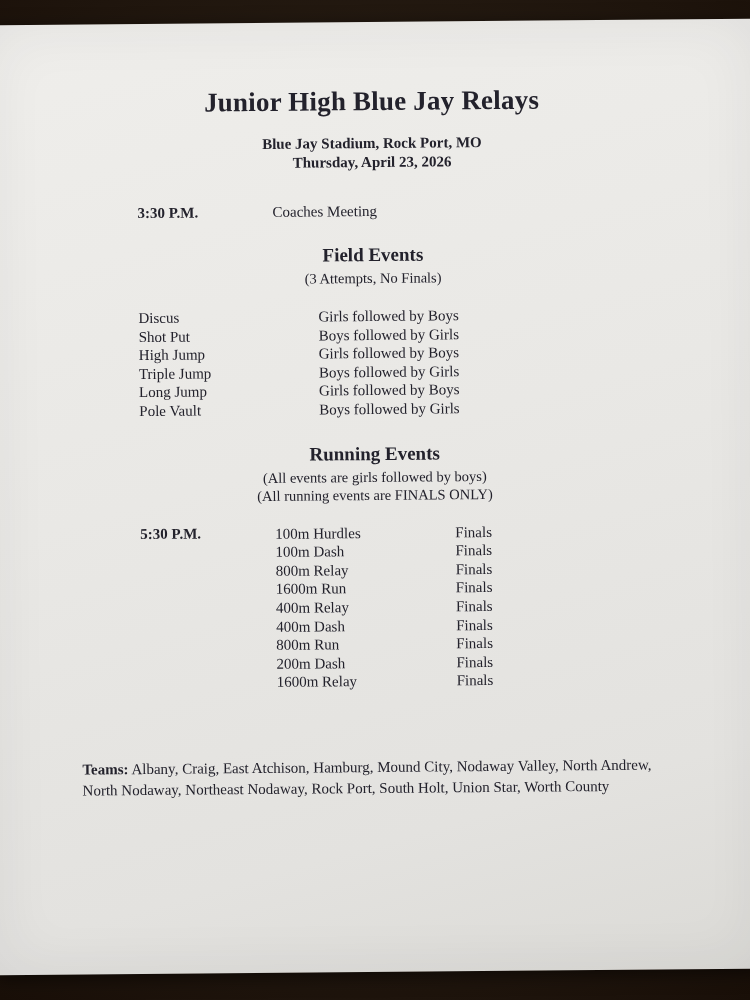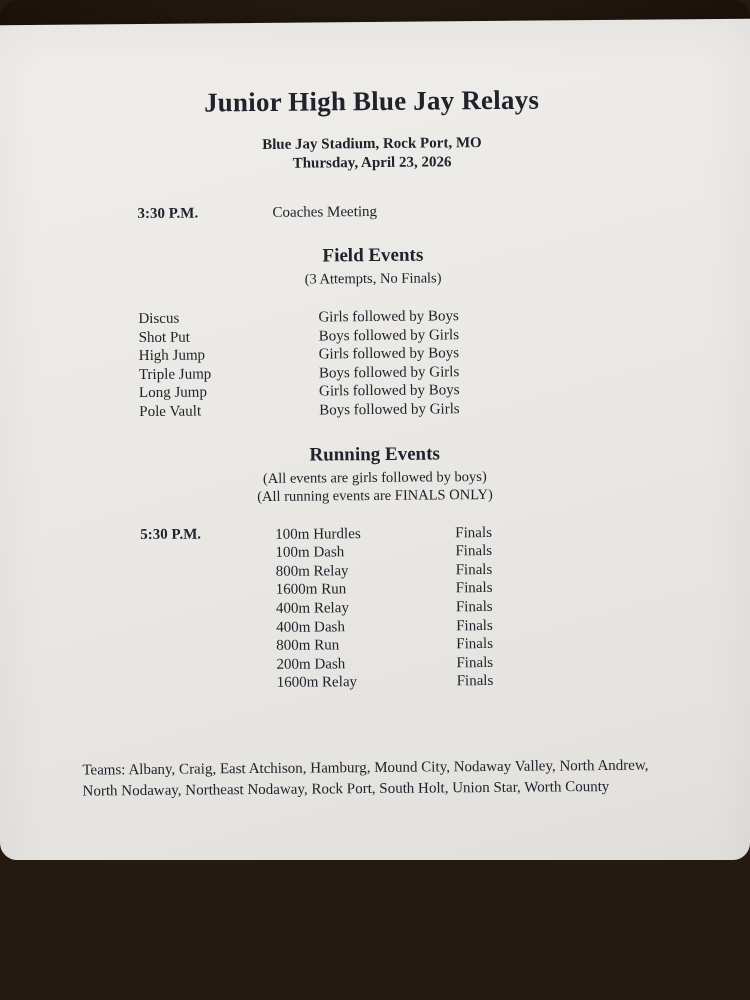--- a/index.html
+++ b/index.html
@@ -3,25 +3,24 @@
 <meta charset="utf-8">
 <style>
   html, body { margin: 0; padding: 0; }
   body {
     width: 750px; height: 1000px;
     font-family: "Liberation Serif", serif;
     background: #241a11;
   }
   .photo {
     position: relative;
-    width: 750px; height: 860px;
+    width: 750px; height: 1000px;
     overflow: hidden;
     background:
       radial-gradient(circle at 50% 45%, #2d2217 0%, #241a11 60%, #190f08 100%);
-    border-radius: 17px;
   }
   .paper {
     position: absolute;
     left: -8px; top: 22px;
     width: 766px; height: 950px;
     transform: rotate(-0.5deg);
     background: linear-gradient(165deg, #efeeeb 0%, #e9e8e5 45%, #e3e2df 80%, #dbdad6 100%);
     box-shadow:
       0 4px 18px rgba(0,0,0,0.55),
       inset 0 0 60px rgba(40,40,60,0.07);
@@ -78,21 +77,21 @@
     margin-top: 3px;
     line-height: 18px;
   }
   .field-rows { margin-top: 20px; }
   .running-rows { margin-top: 20px; }
   .teams {
     margin: 66px 80px 0 88px;
     font-size: 15px;
     line-height: 21.5px;
   }
-  .teams b { font-weight: normal; }
+  .teams b { font-weight: bold; }
 </style>
 </head>
 <body>
 
 <div class="photo">
   <div class="paper">
 
     <div class="title">Junior High Blue Jay Relays</div>
     <div class="venue">Blue Jay Stadium, Rock Port, MO</div>
     <div class="date">Thursday, April 23, 2026</div>

